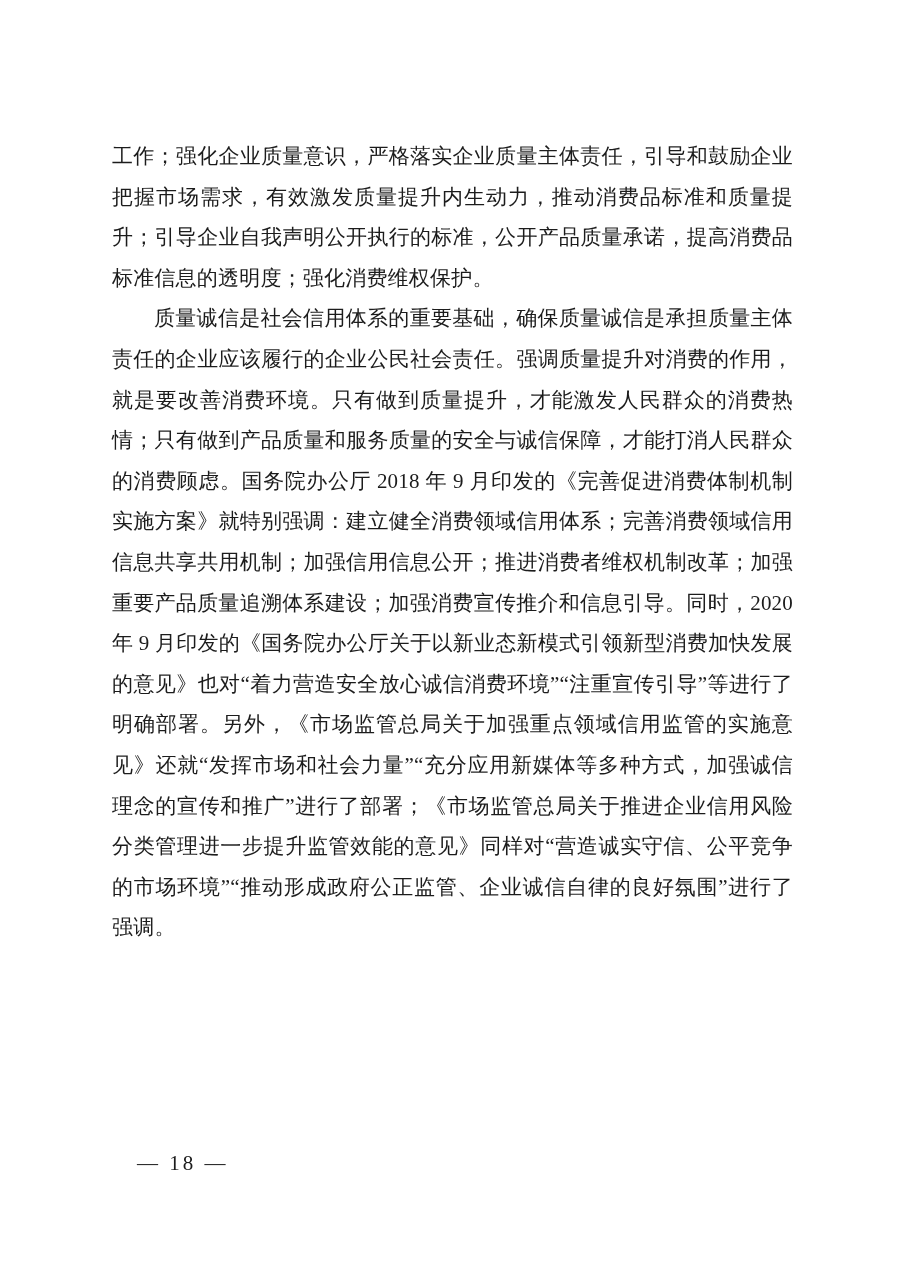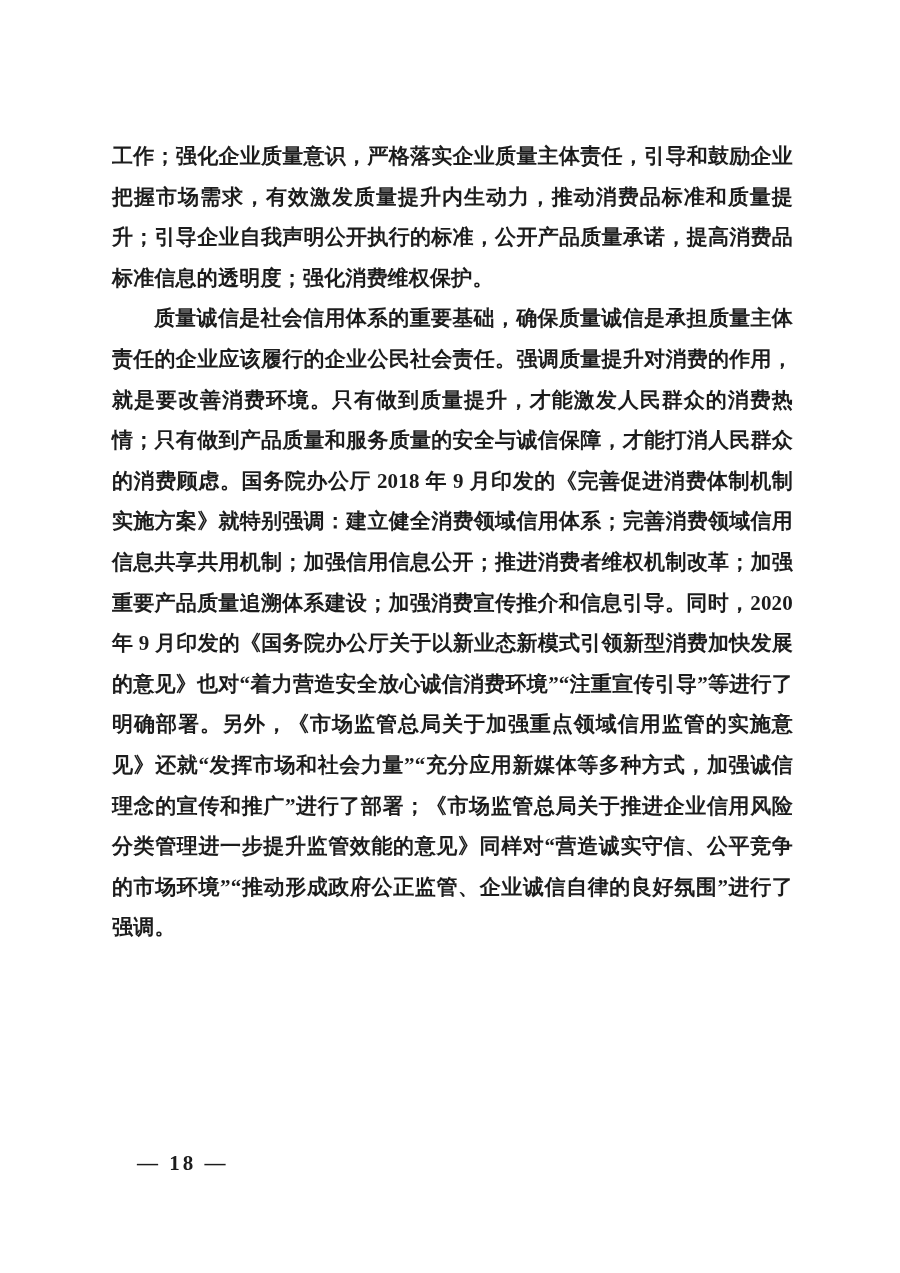--- a/index.html
+++ b/index.html
@@ -14,21 +14,20 @@
     font-family: "Liberation Serif", "DejaVu Serif", serif;
     overflow: hidden;
   }
   .page {
     position: absolute;
     left: 0;
     top: 0;
     width: 752px;
     height: 1273px;
     background: #ffffff;
-    font-weight: bold;
   }
   .content {
     position: absolute;
     left: 112px;
     top: 136px;
     width: 681px;
     font-size: 21px;
     line-height: 40.6px;
     color: #1c1c1c;
     text-align: justify;

